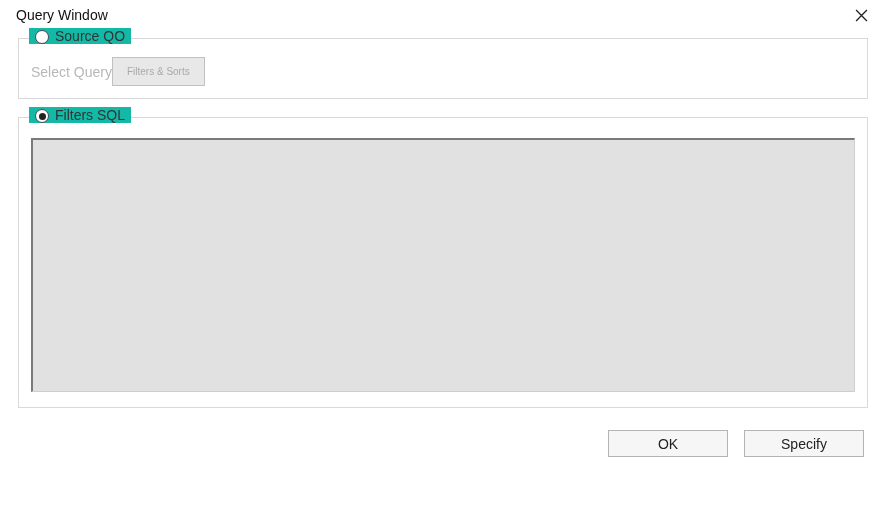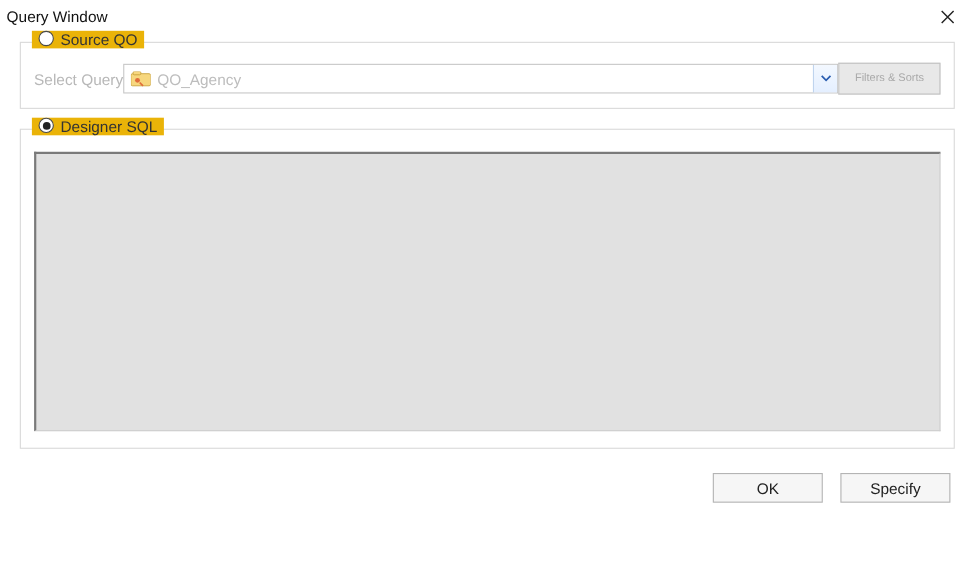--- a/index.html
+++ b/index.html
@@ -12,21 +12,21 @@
       background: #ffffff;
       width: 886px;
       height: 529px;
       overflow: hidden;
     }
     .titlebar {
       display: flex;
       justify-content: space-between;
       align-items: center;
       height: 30px;
-      padding: 0 10px 0 6px;
+      padding: 0 10px 0 16px;
     }
     .titlebar-title {
       font-size: 14px;
       color: #111;
     }
     .close-btn {
       width: 30px;
       height: 30px;
       display: flex;
       align-items: center;
@@ -43,24 +43,24 @@
     .groupbox {
       position: relative;
       border: 1px solid #d9d9d9;
       margin-top: 8px;
       padding: 14px 12px 12px 12px;
     }
     .groupbox-legend {
       position: absolute;
       top: -11px;
       left: 10px;
-      background: #eab308;
+      background: #14b8a6;
       padding: 0 6px;
       display: flex;
-      align-items: flex-start;
+      align-items: flex-end;
       gap: 6px;
       font-size: 14px;
     }
     .radio {
       width: 14px;
       height: 14px;
       border-radius: 50%;
       border: 1.5px solid #4a4a4a;
       display: inline-flex;
       align-items: center;
@@ -154,21 +154,21 @@
       font-size: 13px;
       padding: 4px;
     }
     .footer {
       display: flex;
       justify-content: flex-end;
       gap: 16px;
       padding: 14px 22px 0 0;
     }
     .dlg-btn {
-      width: 100px;
+      width: 120px;
       height: 27px;
       border: 1px solid #b4b4b4;
       background: #f6f6f6;
       color: #222;
       font-size: 14px;
       cursor: pointer;
     }
   </style>
 </head>
 <body>
@@ -184,44 +184,28 @@
 
 <div class="content">
 
   <div class="groupbox" style="padding-top:18px;">
     <div class="groupbox-legend">
       <span class="radio"></span>
       <span>Source QO</span>
     </div>
     <div class="source-row">
       <span class="source-label">Select Query</span>
-      <div class="combo">
-        <span class="combo-icon">
-          <svg viewBox="0 0 18 14">
-            <rect x="0" y="2" width="18" height="11" rx="1.5" fill="#f7d77e" stroke="#caa23a" stroke-width="0.8"></rect>
-            <rect x="2" y="0" width="7" height="3" rx="1" fill="#f7d77e" stroke="#caa23a" stroke-width="0.8"></rect>
-            <circle cx="6" cy="8" r="2.2" fill="#e06d3b"></circle>
-            <path d="M8 10 L11 13" stroke="#e06d3b" stroke-width="1.6"></path>
-          </svg>
-        </span>
-        <span class="combo-text">QO_Agency</span>
-        <div class="combo-chevron">
-          <svg viewBox="0 0 10 7">
-              <path d="M1 1 L5 5 L9 1" stroke="#2a5db0" stroke-width="1.6" fill="none"></path>
-            </svg>
-        </div>
-      </div>
       <button class="filters-btn" disabled="">Filters &amp; Sorts</button>
     </div>
   </div>
 
   <div class="groupbox" style="margin-top:18px; padding-top:20px;">
     <div class="groupbox-legend">
       <span class="radio checked"></span>
-      <span>Designer SQL</span>
+      <span>Filters SQL</span>
     </div>
     <textarea class="sql-area" style=""></textarea>
   </div>
 
 </div>
 
 <div class="footer">
   <button class="dlg-btn">OK</button>
   <button class="dlg-btn">Specify</button>
 </div>

